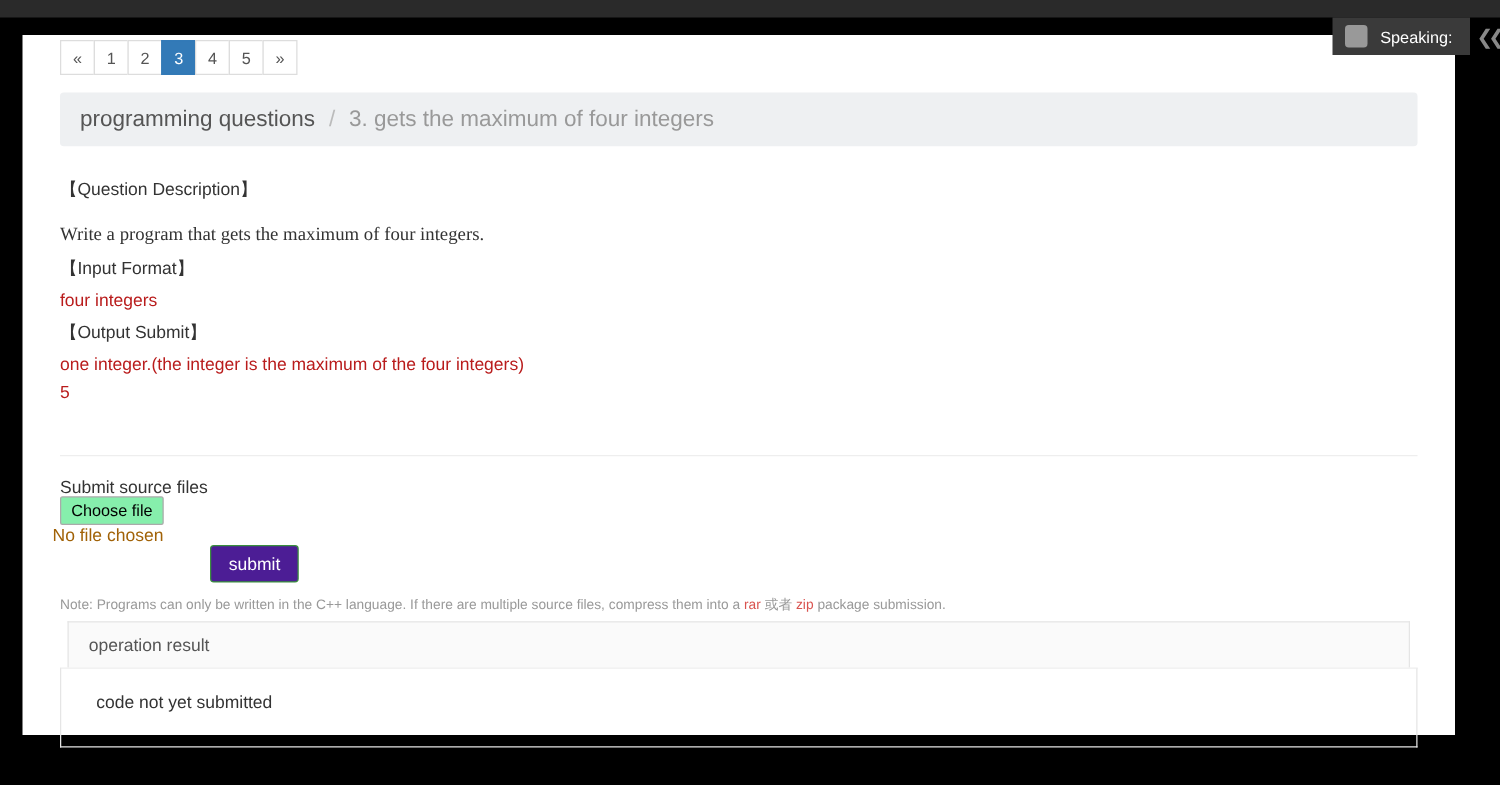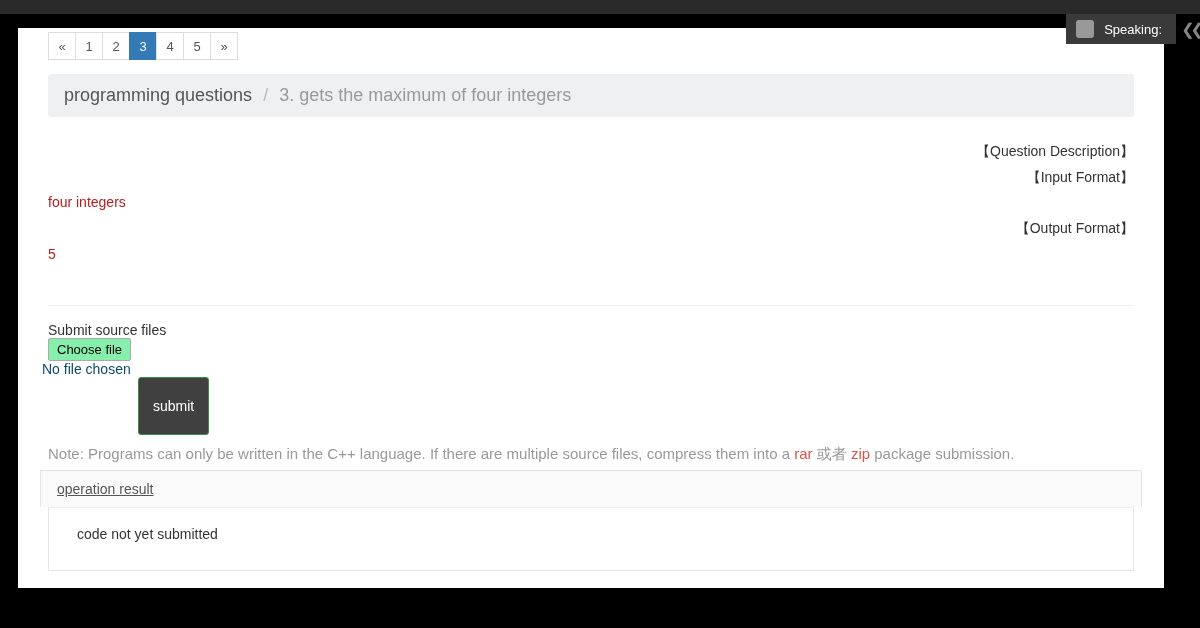--- a/index.html
+++ b/index.html
@@ -88,21 +88,20 @@
     .breadcrumb-bar .crumb-current { color: #999; }
     .question-body {
       padding: 20px 30px 0 30px;
       font-size: 14px;
       color: #333;
       line-height: 1.55;
     }
     .bracket-header {
       color: #333;
       margin: 4px 0;
-      text-align: right;
     }
     .problem-text {
       font-family: Georgia, "Times New Roman", serif;
       font-size: 15px;
       color: #333;
       margin-top: 14px;
       margin-bottom: 2px;
     }
     .plain-line { color: #b91c1c; }
     .section-gap { margin-top: 18px; }
@@ -124,48 +123,47 @@
     .choose-file-btn {
       border: 1px solid #aaa;
       background: #86efac;
       padding: 3px 8px;
       font-size: 13px;
       cursor: pointer;
       border-radius: 2px;
     }
     .no-file-text {
       font-size: 14px;
-      color: #0c4a6e;
+      color: #a16207;
       margin-left: -6px;
     }
     .submit-btn {
-      background: #404040;
+      background: #4c1d95;
       color: #fff;
       border: 1px solid #3a8f3e;
-      padding: 20px 14px;
+      padding: 6px 14px;
       font-size: 14px;
       border-radius: 3px;
       cursor: pointer;
-      margin-left: 90px;
+      margin-left: 120px;
     }
     .note-row {
       padding: 10px 30px 6px 30px;
-      font-size: 15px;
+      font-size: 11px;
       color: #999;
     }
     .note-row .code-hl { color: #d9534f; }
     .result-header {
-      margin: 0 22px;
+      margin: 0 36px;
       border: 1px solid #e5e5e5;
       border-bottom: none;
       background: #fafafa;
       padding: 10px 16px;
       font-size: 14px;
       color: #555;
-      text-decoration: underline;
     }
     .result-body {
       margin: 0 30px;
       border: 1px solid #e5e5e5;
       border-top: 1px solid #eee;
       padding: 18px 28px 28px 28px;
       font-size: 14px;
       color: #333;
     }
   </style>
@@ -193,23 +191,25 @@
   </div>
 
   <div class="breadcrumb-bar">
     <span class="crumb-link">programming questions</span>
     <span class="crumb-sep">/</span>
     <span class="crumb-current">3. gets the maximum of four integers</span>
   </div>
 
   <div class="question-body">
     <div class="bracket-header">【Question Description】</div>
+    <div class="problem-text">Write a program that gets the maximum of four integers.</div>
     <div class="bracket-header">【Input Format】</div>
     <div class="plain-line">four integers</div>
-    <div class="bracket-header">【Output Format】</div>
+    <div class="bracket-header">【Output Submit】</div>
+    <div class="plain-line">one integer.(the integer is the maximum of the four integers)</div>
 
     <div class="plain-line">5</div>
   </div>
 
   <hr class="divider">
 
   <div class="submit-row">
     <span class="submit-label">Submit source files</span>
     <button class="choose-file-btn">Choose file</button>
     <span class="no-file-text">No file chosen</span>

